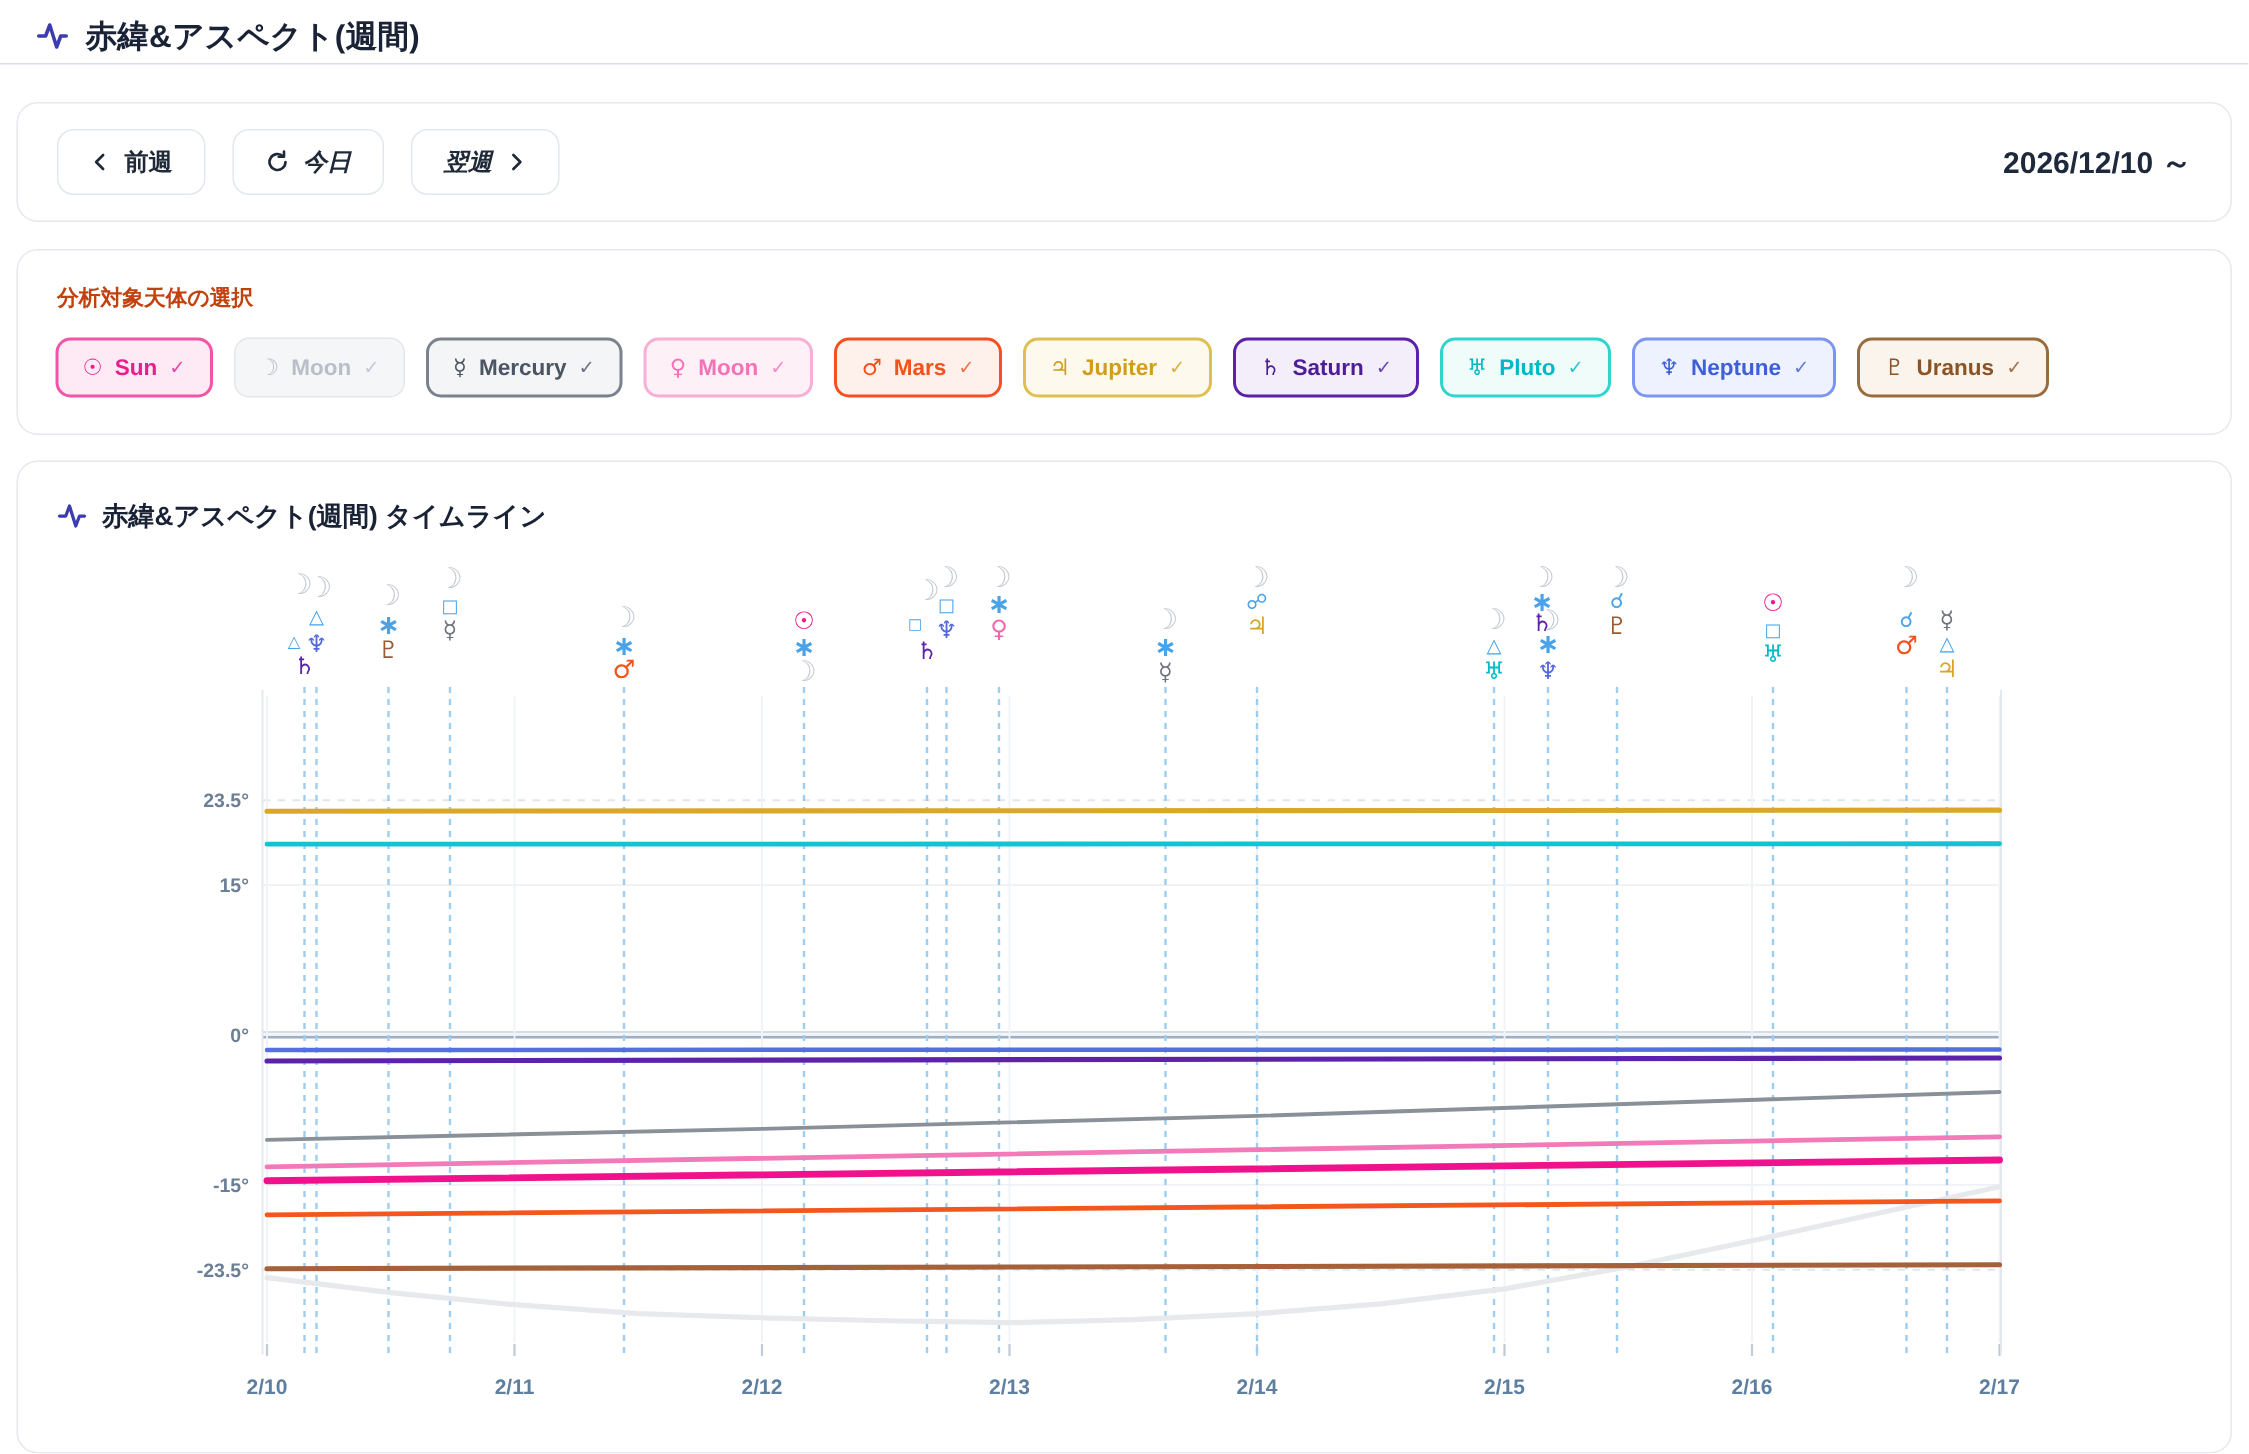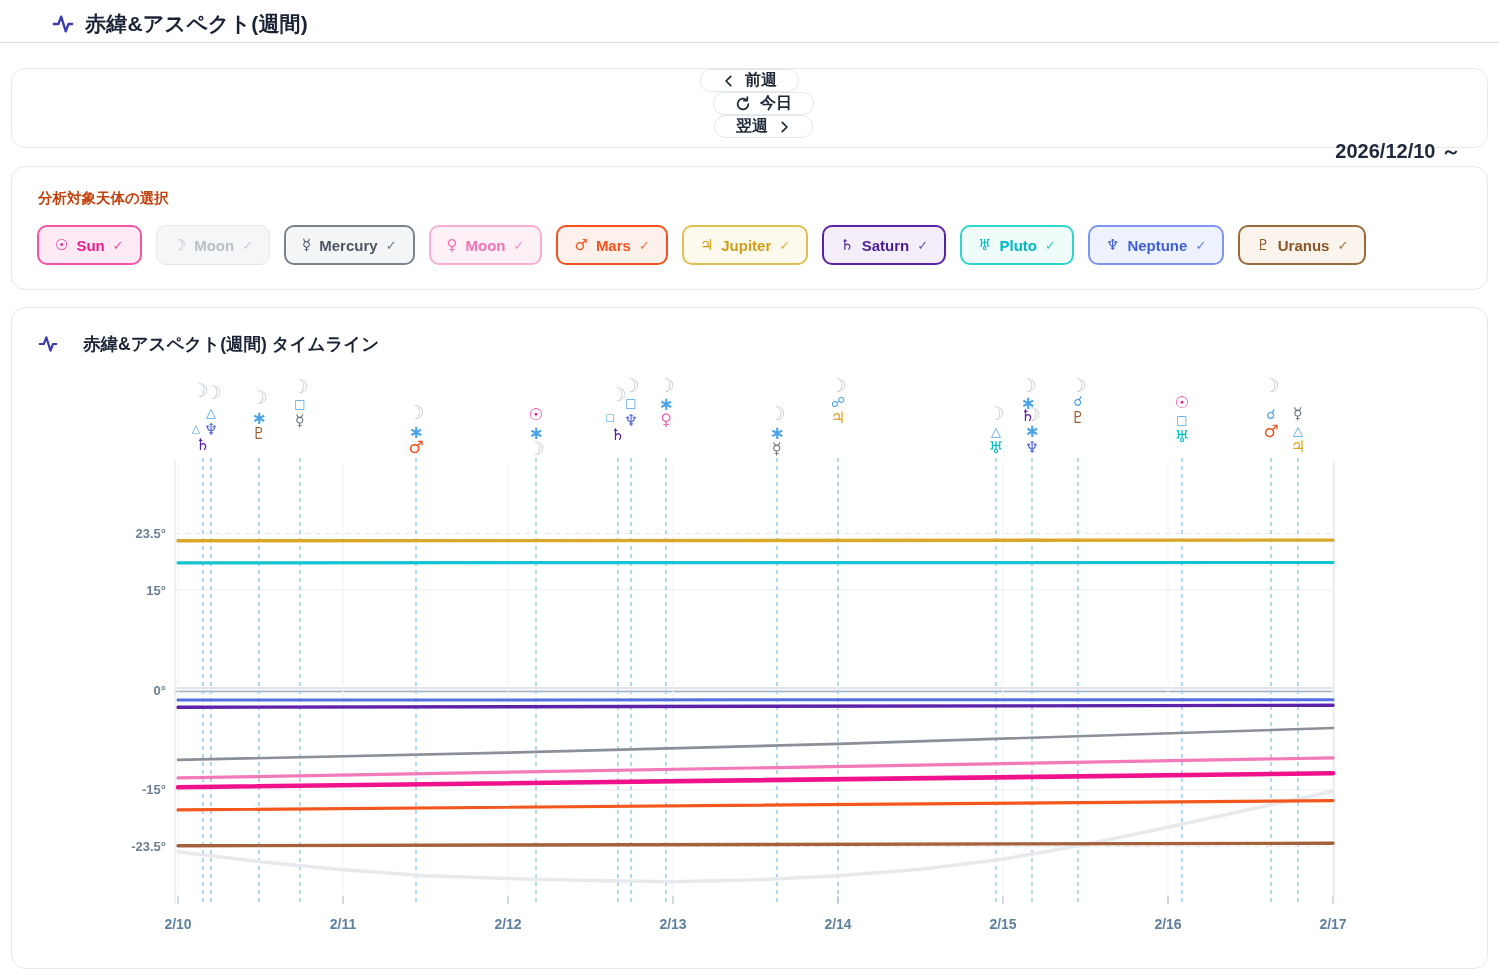--- a/index.html
+++ b/index.html
@@ -3,50 +3,50 @@
 <meta charset="utf-8">
 <style>
   * { margin:0; padding:0; box-sizing:border-box; }
   html,body { background:#fff; }
   body { width:1499px; height:969px; overflow:hidden; position:relative;
          font-family:"Liberation Sans","DejaVu Sans",sans-serif; color:#1e293b; }
   .page { position:relative; width:1499px; height:969px; }
 
   
   .page-header { position:absolute; left:0; top:0; width:100%; height:42px; }
-  .page-header .hwrap { display:flex; align-items:center; gap:11px; padding:10px 14px 0 24px;margin-left:28px; }
+  .page-header .hwrap { display:flex; align-items:center; gap:11px; padding:10px 14px 0 24px; }
   .page-header h1 { font-size:21px; font-weight:bold; color:#1a2336; letter-spacing:.2px; }
   .page-divider { position:absolute; left:0; top:42px; width:100%; height:1px; background:#dcd9f0; }
 
   .card { position:absolute; left:11px; width:1477px; background:#fff;
           border:1px solid #e6e8ee; border-radius:14px; }
   .card-nav { top:68px; height:80px; }
   .card-select { top:166px; height:124px; }
   .card-chart { top:307px; height:662px; }
 
   
-  .nav-row { display:flex; align-items:center; height:100%; padding:0 26px;flex-direction:column; }
+  .nav-row { display:flex; align-items:center; height:100%; padding:0 26px; }
   .btn { display:inline-flex; align-items:center; gap:9px; height:44px; padding:0 21px;
          background:#fff; border:1px solid #e3e7ee; border-radius:11px;
          font-size:16px; font-weight:bold; color:#1f2937; cursor:pointer;
          font-family:"Liberation Sans","DejaVu Sans",sans-serif; }
-  .btn + .btn { margin-left:28px; }
+  .btn + .btn { margin-left:18px;font-style:italic; }
   .nav-date { margin-left:auto; font-size:20px; font-weight:bold; color:#1e293b; }
 
   
   .select-label { padding:22px 26px 0 26px; font-size:14.5px; font-weight:bold; color:#c2410c; }
   .planet-row { display:flex; align-items:center; gap:14px; padding:17px 26px 0 25px; }
   .pbtn { display:inline-flex; align-items:center; gap:8px; height:40px; padding:0 16px;
           border-radius:10px; border:2px solid; font-size:15px; font-weight:bold; cursor:pointer;
           font-family:"Liberation Sans","DejaVu Sans",sans-serif; white-space:nowrap; }
   .pbtn .pglyph { font-family:"DejaVu Sans",sans-serif; font-size:15px; font-weight:normal; }
   .pbtn .pcheck { font-size:13px; opacity:.8; font-family:"DejaVu Sans",sans-serif; }
 
   
-  .chart-title-row { display:flex; align-items:center; gap:25px; padding:24px 0 0 26px; }
+  .chart-title-row { display:flex; align-items:center; gap:10px; padding:24px 0 0 26px; }
   .chart-title-row h2 { font-size:17.5px; font-weight:bold; color:#1a2336; }
 
   #chart-svg { position:absolute; left:0; top:0; width:1499px; height:969px; }
   .ylab { font:bold 13px "Liberation Sans",sans-serif; fill:#6b7f96; }
   .xlab { font:bold 14px "Liberation Sans",sans-serif; fill:#5f7fa0; }
   .glyph { font-family:"DejaVu Sans",sans-serif; font-weight:600; }
 </style>
 </head>
 <body>
 

